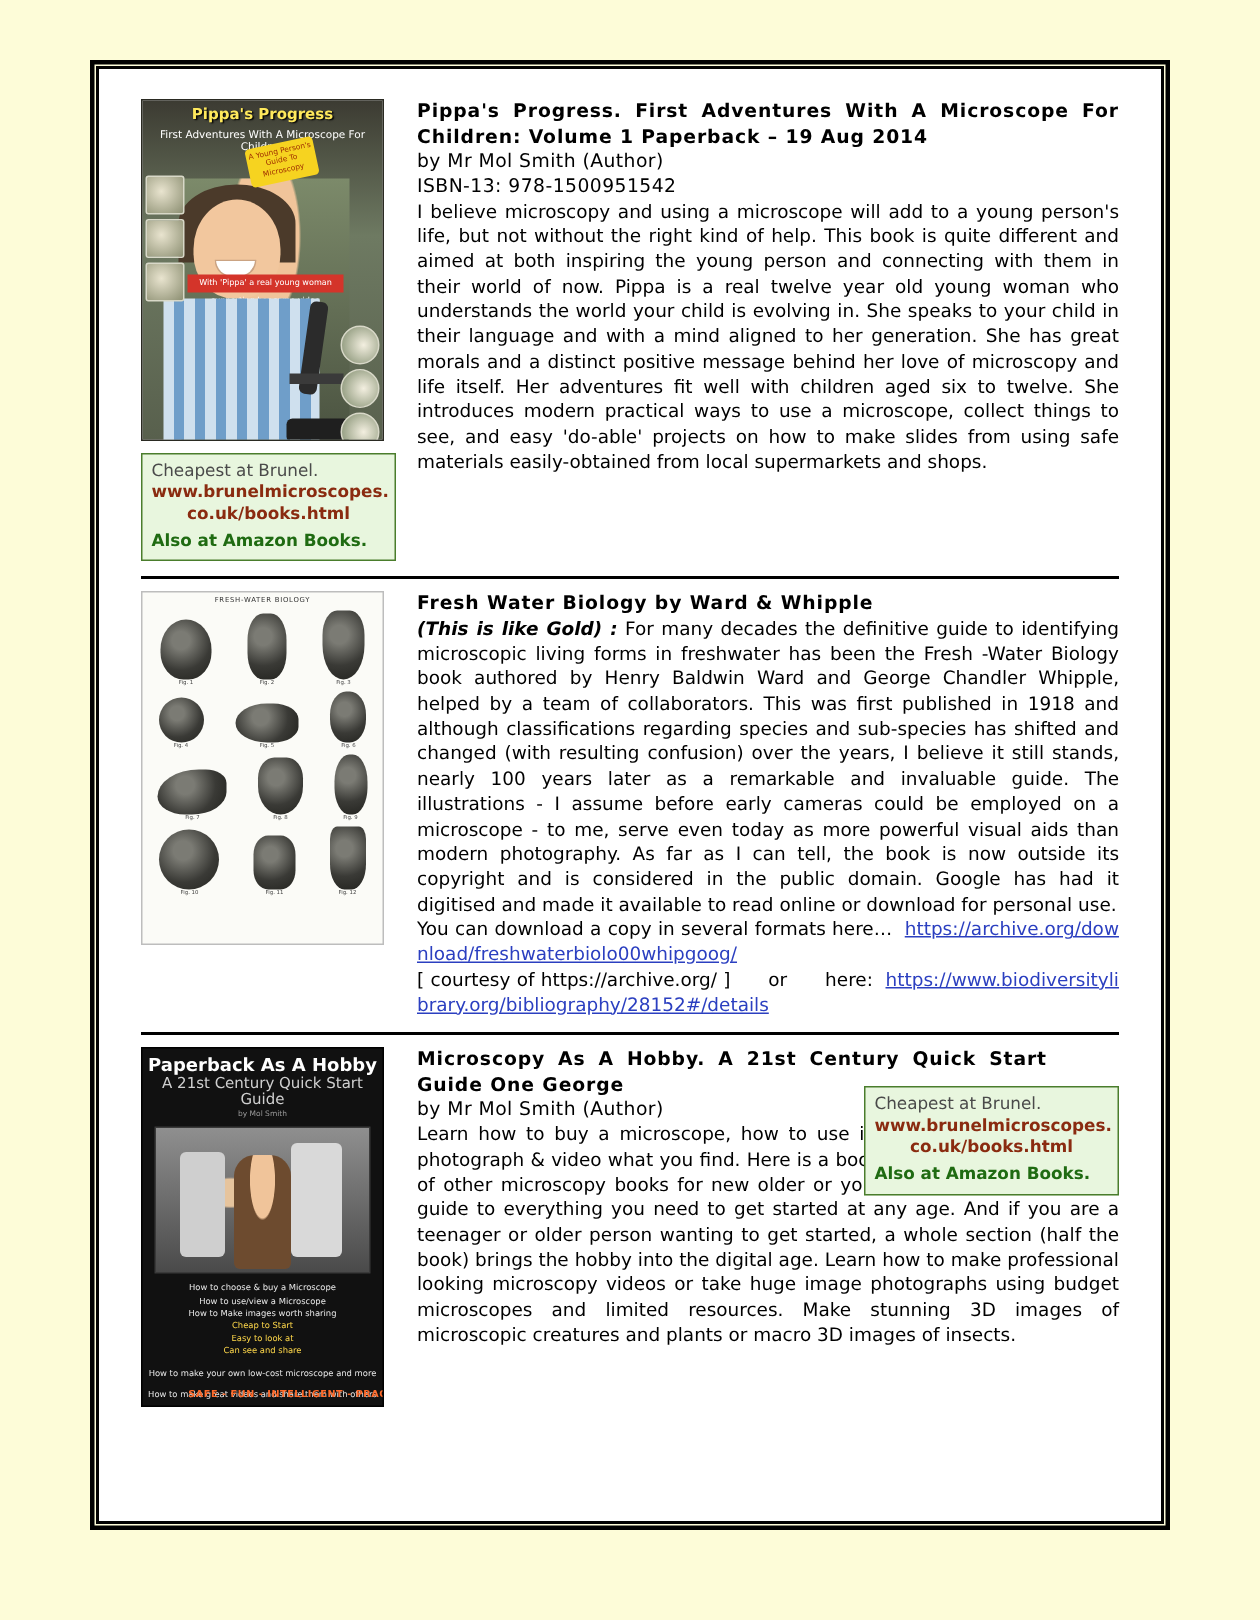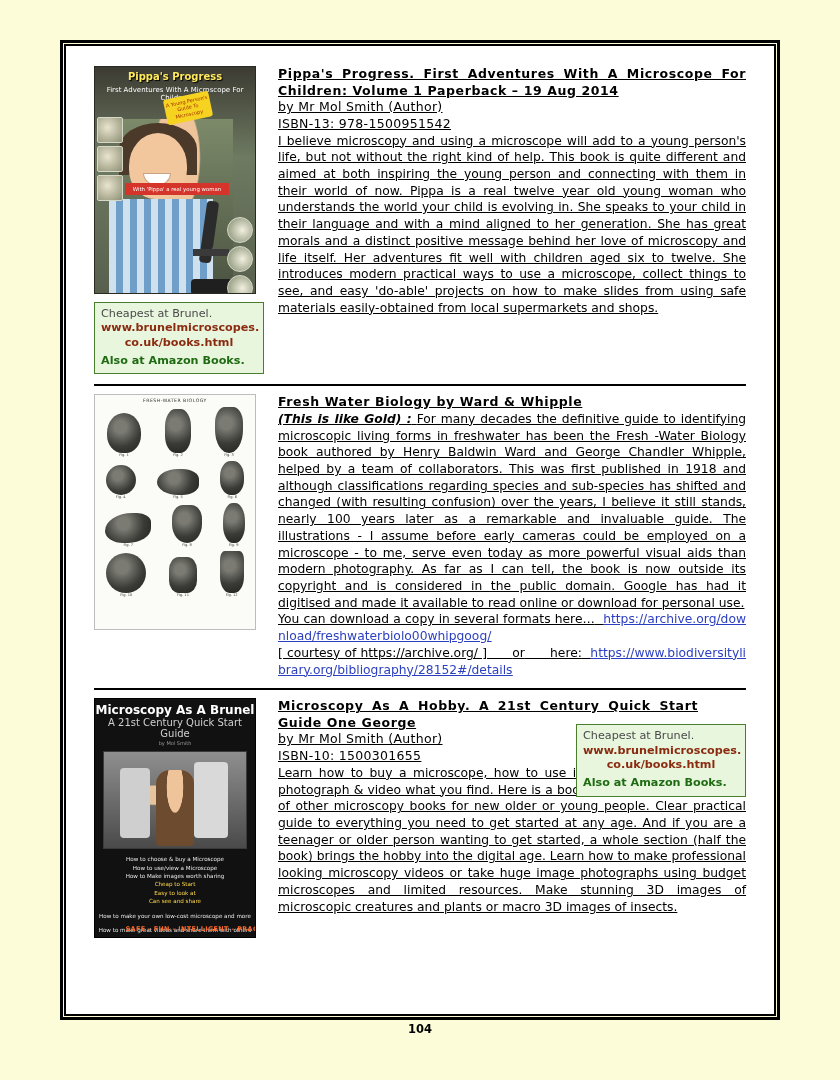--- a/index.html
+++ b/index.html
@@ -59,21 +59,20 @@
   }
   .left-col {
     width: 170px;
     flex: 0 0 170px;
     box-sizing: border-box;
   }
   .right-col {
     flex: 1 1 auto;
     padding-left: 14px;
     box-sizing: border-box;
-    text-decoration: underline;
   }
   .title {
     font-family: "DejaVu Sans", sans-serif;
     font-weight: bold;
     font-size: 12.5px;
     line-height: 1.32;
     color: #000;
     text-align: justify;
     letter-spacing: 0.6px;
   }
@@ -567,21 +566,21 @@
         <div class="body-text"><span>You can download a copy in several formats here…</span>&nbsp;&nbsp;<span class="link">https://archive.org/download/freshwaterbiolo00whipgoog/</span></div>
         <div class="body-text"><span>[ courtesy of https://archive.org/ ]</span>&nbsp;&nbsp;&nbsp;&nbsp;&nbsp;&nbsp;<span>or</span>&nbsp;&nbsp;&nbsp;&nbsp;&nbsp;&nbsp;<span>here:</span>&nbsp;&nbsp;<span class="link">https://www.biodiversitylibrary.org/bibliography/28152#/details</span></div>
       </div>
     </div>
 
     <div class="entry-sep"></div>
 
     <div class="entry entry3">
       <div class="left-col">
         <div class="cover3">
-          <div class="t1">Microscopy As A Brunel</div>
+          <div class="t1">Paperback As A Hobby</div>
           <div class="t2">A 21st Century Quick Start Guide</div>
           <div class="t3">by Mol Smith</div>
           <div class="photo">
             <div class="ms2"></div>
             <div class="kid"></div>
             <div class="ms"></div>
           </div>
           <div class="lines" style="white-space:pre-line;">How to choose  &amp;  buy a Microscope
 How to use/view a Microscope
 How to Make images worth sharing</div>
@@ -595,29 +594,27 @@
             <div class="sq"></div>
             <div class="sq"></div>
             <div class="sq"></div>
           </div>
           <div class="footer">SAFE - FUN - INTELLIGENT - PRACTICAL</div>
         </div>
       </div>
       <div class="right-col">
         <div class="title" style="width:420px;">Microscopy As A Hobby. A 21st Century Quick Start Guide One George</div>
         <div class="byline">by Mr Mol Smith (Author)</div>
-        <div class="isbn">ISBN-10: 1500301655</div>
         <div class="body-text">Learn how to buy a microscope, how to use it, what to look at, how to photograph &amp; video what you find. Here is a book which exceeds the vision of other microscopy books for new older or young people. Clear practical guide to everything you need to get started at any age. And if you are a teenager or older person wanting to get started, a whole section (half the book) brings the hobby into the digital age. Learn how to make professional looking microscopy videos or take huge image photographs using budget microscopes and limited resources. Make stunning 3D images of microscopic creatures and plants or macro 3D images of insects.</div>
       </div>
       <div class="promo-float" style="top:34px;">
         <div class="promo">
           <div class="l1">Cheapest at Brunel.</div>
           <div class="l2">www.brunelmicroscopes.</div>
           <div class="l2">co.uk/books.html</div>
           <div class="l3">Also at Amazon Books.</div>
         </div>
       </div>
     </div>
 
   </div>
 
-  <div class="page-number">104</div>
 </div>
 
 </body></html>

